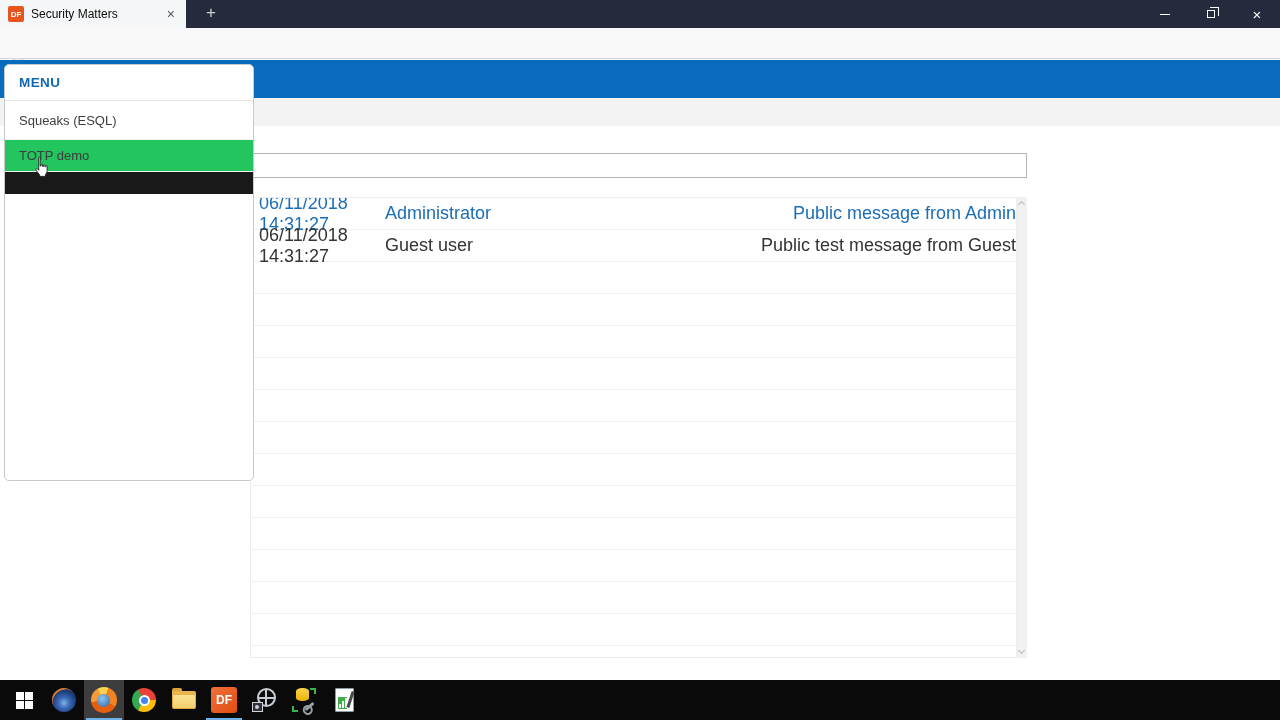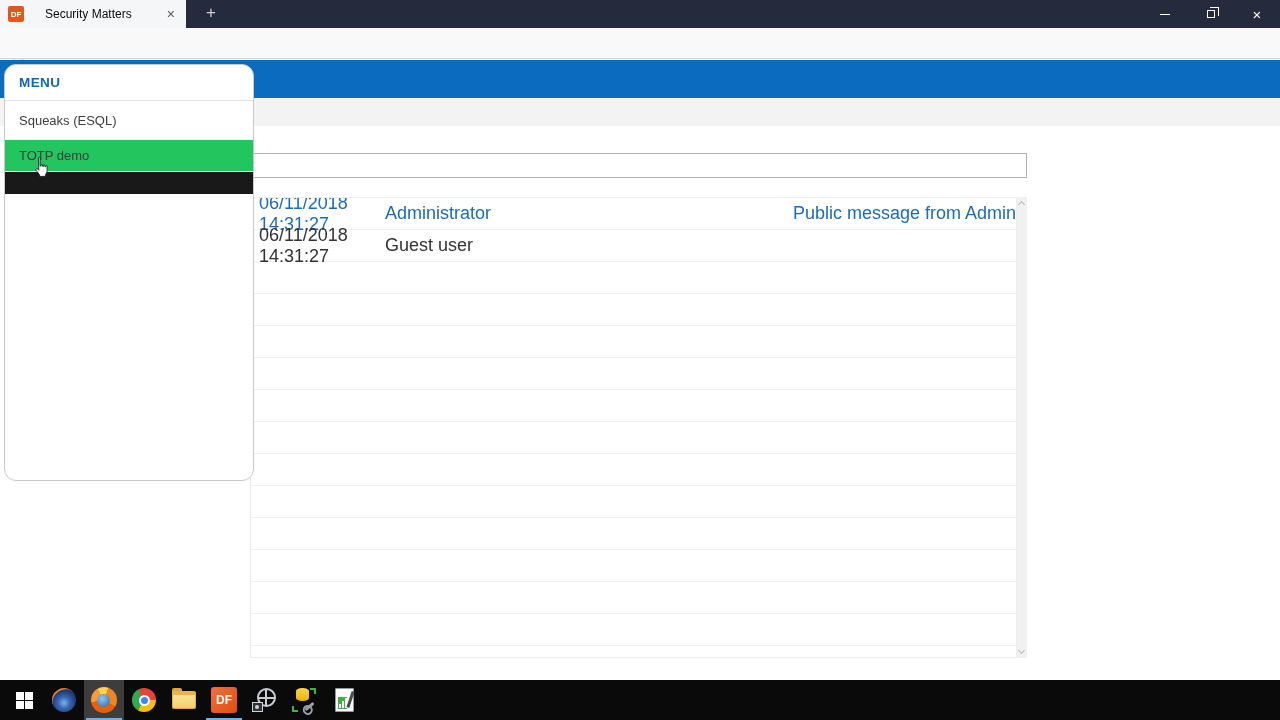--- a/index.html
+++ b/index.html
@@ -4,21 +4,21 @@
 <style>
   * { margin:0; padding:0; box-sizing:border-box; }
   html,body { width:1280px; height:720px; overflow:hidden; }
   body { font-family:"Liberation Sans", sans-serif; background:#fff; }
   .screen { position:relative; width:1280px; height:720px; background:#fff; overflow:hidden; }
 
   
   .titlebar { position:absolute; top:0; left:0; width:1280px; height:28px; background:#252b3c; }
   .tab { position:absolute; left:0; top:0; width:186px; height:28px; background:#f5f6f7; display:flex; align-items:center; padding:0 8px; }
   .tab-favicon { width:16px; height:16px; min-width:16px; background:#e8541e; border-radius:2px; color:#fff; font-size:8px; font-weight:bold; display:flex; align-items:center; justify-content:center; }
-  .tab-title { font-size:12px; color:#0c0c0d; margin-left:21px; flex:1; white-space:nowrap; overflow:hidden; }
+  .tab-title { font-size:12px; color:#0c0c0d; margin-left:7px; flex:1; white-space:nowrap; overflow:hidden; }
   .tab-close { color:#57575b; font-size:14px; line-height:14px; padding:0 3px; cursor:default; }
   .newtab { position:absolute; left:196px; top:0; width:30px; height:28px; color:#d0d0d3; font-size:17px; text-align:center; line-height:26px; }
   .win-controls { position:absolute; right:0; top:0; height:28px; display:flex; }
   .win-btn { width:46px; height:28px; display:flex; align-items:center; justify-content:center; }
   .min-bar { width:10px; height:1px; background:#fff; display:block; }
   .restore-box { width:8px; height:8px; border:1px solid #fff; position:relative; background:#252b3c; }
   .restore-box::before { content:''; position:absolute; left:2px; top:-4px; width:8px; height:8px; border:1px solid #fff; border-bottom:none; border-left:none; }
   .close-x { color:#fff; font-size:15px; line-height:15px; }
 
   
@@ -44,21 +44,21 @@
   .trow .t-time { margin-left:8px; width:126px; }
   .trow .t-user { width:137px; }
   .trow .t-msg { flex:1;text-align:right; }
   .trow.link { color:#1b6db6; }
   .vscroll { position:absolute; left:1017px; top:137px; width:10px; height:461px; background:#f1f1f1; }
   .chev { position:absolute; left:2px; width:5px; height:5px; border-left:1px solid #b9b9b9; border-top:1px solid #b9b9b9; }
   .chev.up { top:5px; transform:rotate(45deg); }
   .chev.down { bottom:5px; transform:rotate(225deg); }
 
   
-  .menu-panel { position:absolute; left:4px; top:4px; width:250px; height:417px; background:#fff; border:1px solid #c9c9c9; border-radius:12px; z-index:50; }
+  .menu-panel { position:absolute; left:4px; top:4px; width:250px; height:417px; background:#fff; border:1px solid #c9c9c9; border-radius:5px; z-index:50; }
   .menu-header { height:36px; line-height:36px; padding-left:14px; color:#1068b3; font-weight:bold; font-size:13.5px; letter-spacing:0.4px; border-bottom:1px solid #e4e4e4; }
   .menu-item { font-size:13px; color:#3d3d3d; padding-left:14px; display:flex; align-items:center; border-bottom:1px solid #f3f3f3; }
   .mi-squeaks { height:39px; }
   .mi-totp { height:32px; background:#22c55e; }
   .mi-black { height:22px; background:#191919; border-bottom:none; }
   .mi-login { height:31px; }
   .hand-cursor { position:absolute; left:34px; top:96px; z-index:60; }
 
   
   .taskbar { position:absolute; left:0; top:680px; width:1280px; height:40px; background:#0a0a0a; display:flex; padding-left:4px; }
@@ -212,20 +212,21 @@
 
     <div class="msg-table">
       <div class="trow link">
         <span class="t-time">06/11/2018 14:31:27</span>
         <span class="t-user">Administrator</span>
         <span class="t-msg">Public message from Admin</span>
       </div>
       <div class="trow">
         <span class="t-time">06/11/2018 14:31:27</span>
         <span class="t-user">Guest user</span>
+        <span class="t-msg">Public test message from Guest</span>
       </div>
 
     <div class="trow"></div>
         <div class="trow"></div>
         <div class="trow"></div>
         <div class="trow"></div>
         <div class="trow"></div>
         <div class="trow"></div>
         <div class="trow"></div>
         <div class="trow"></div>

